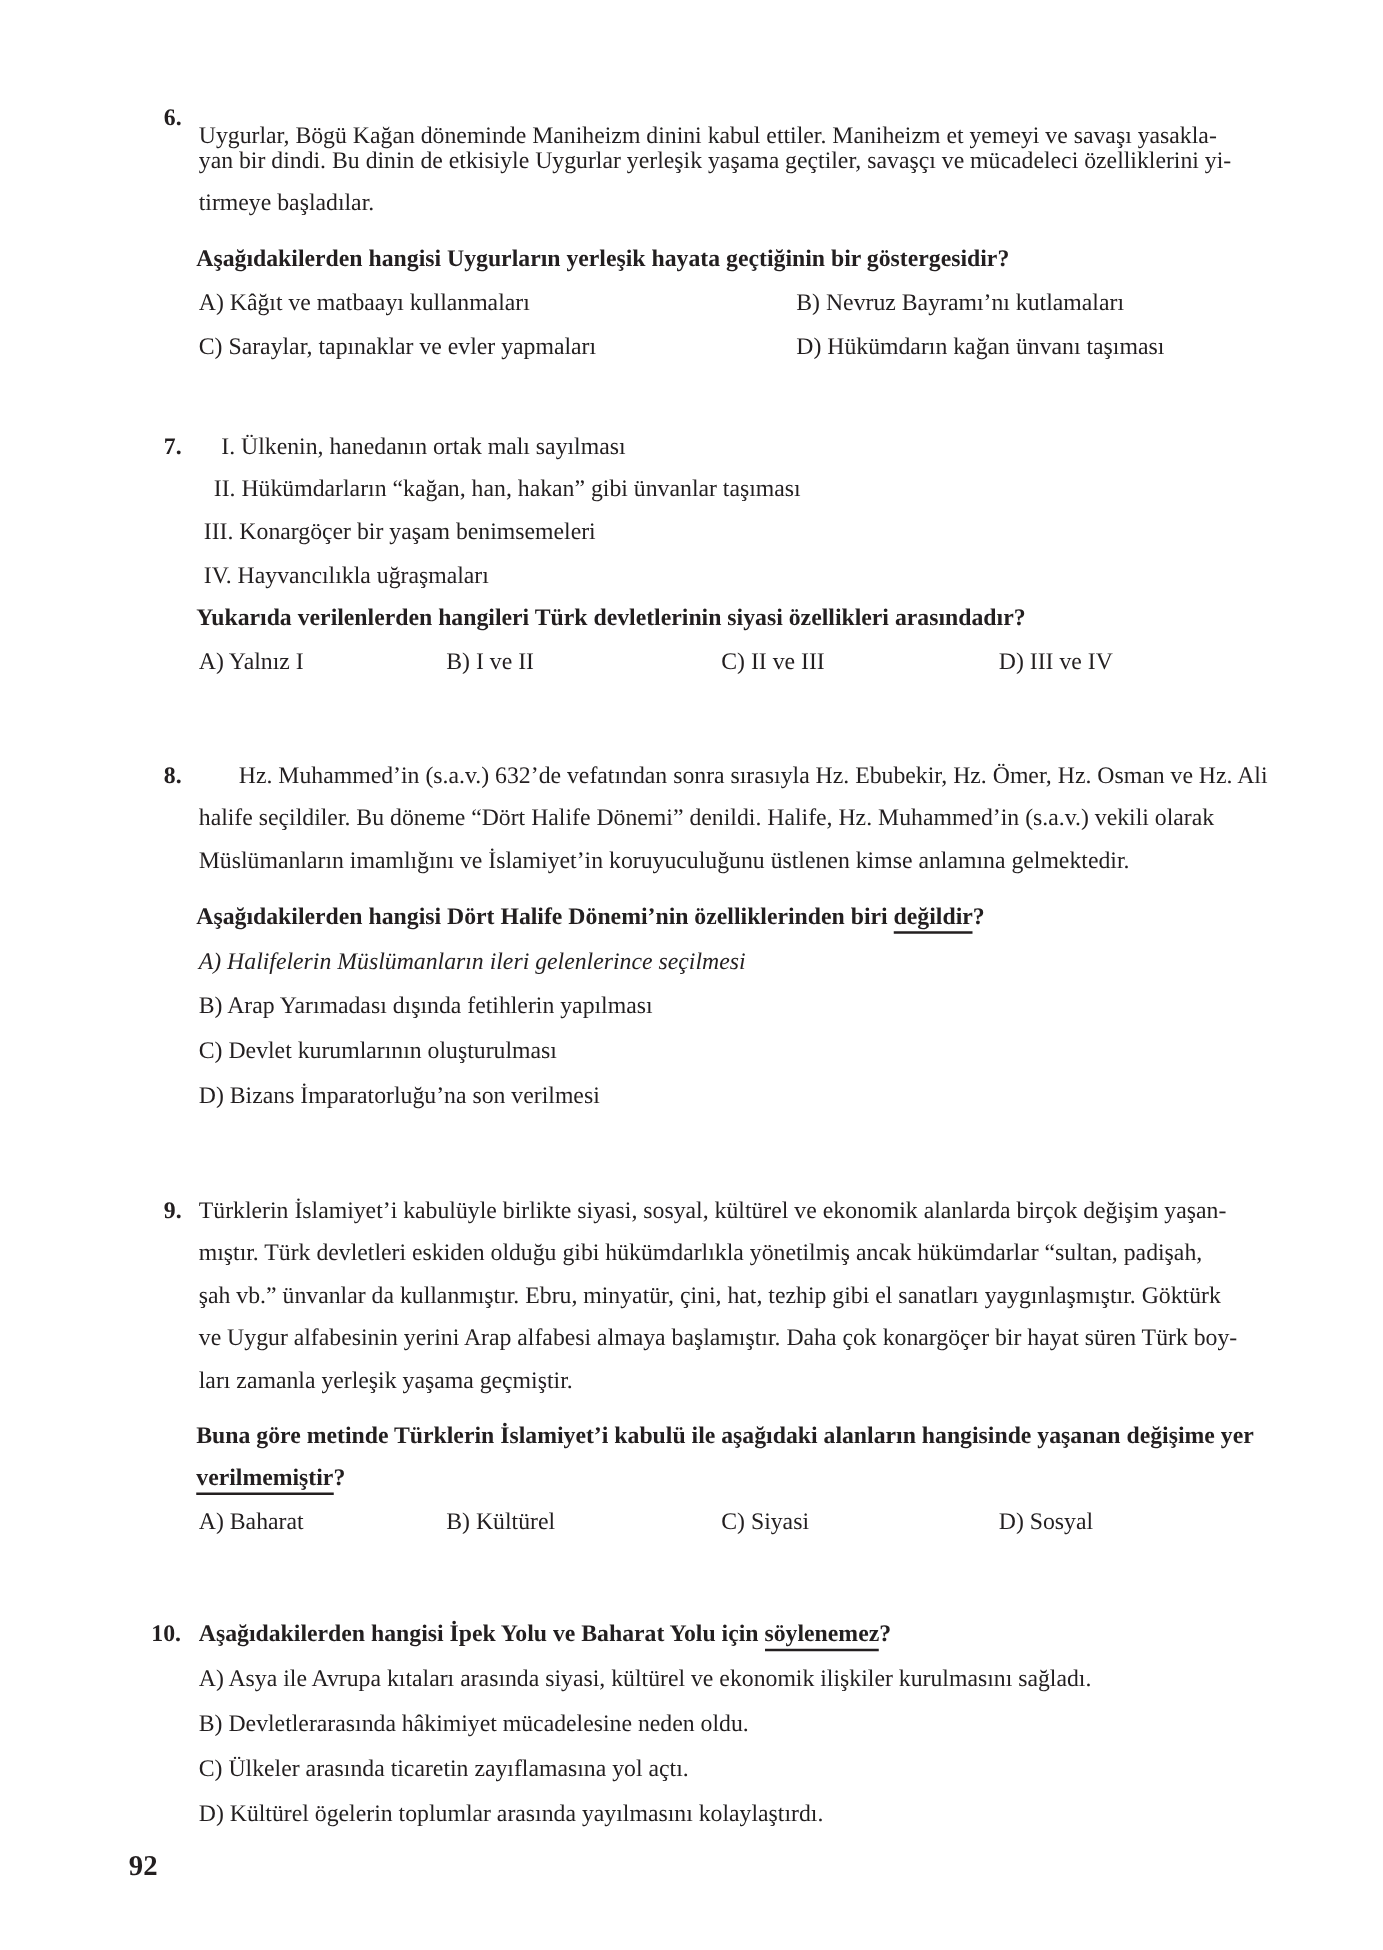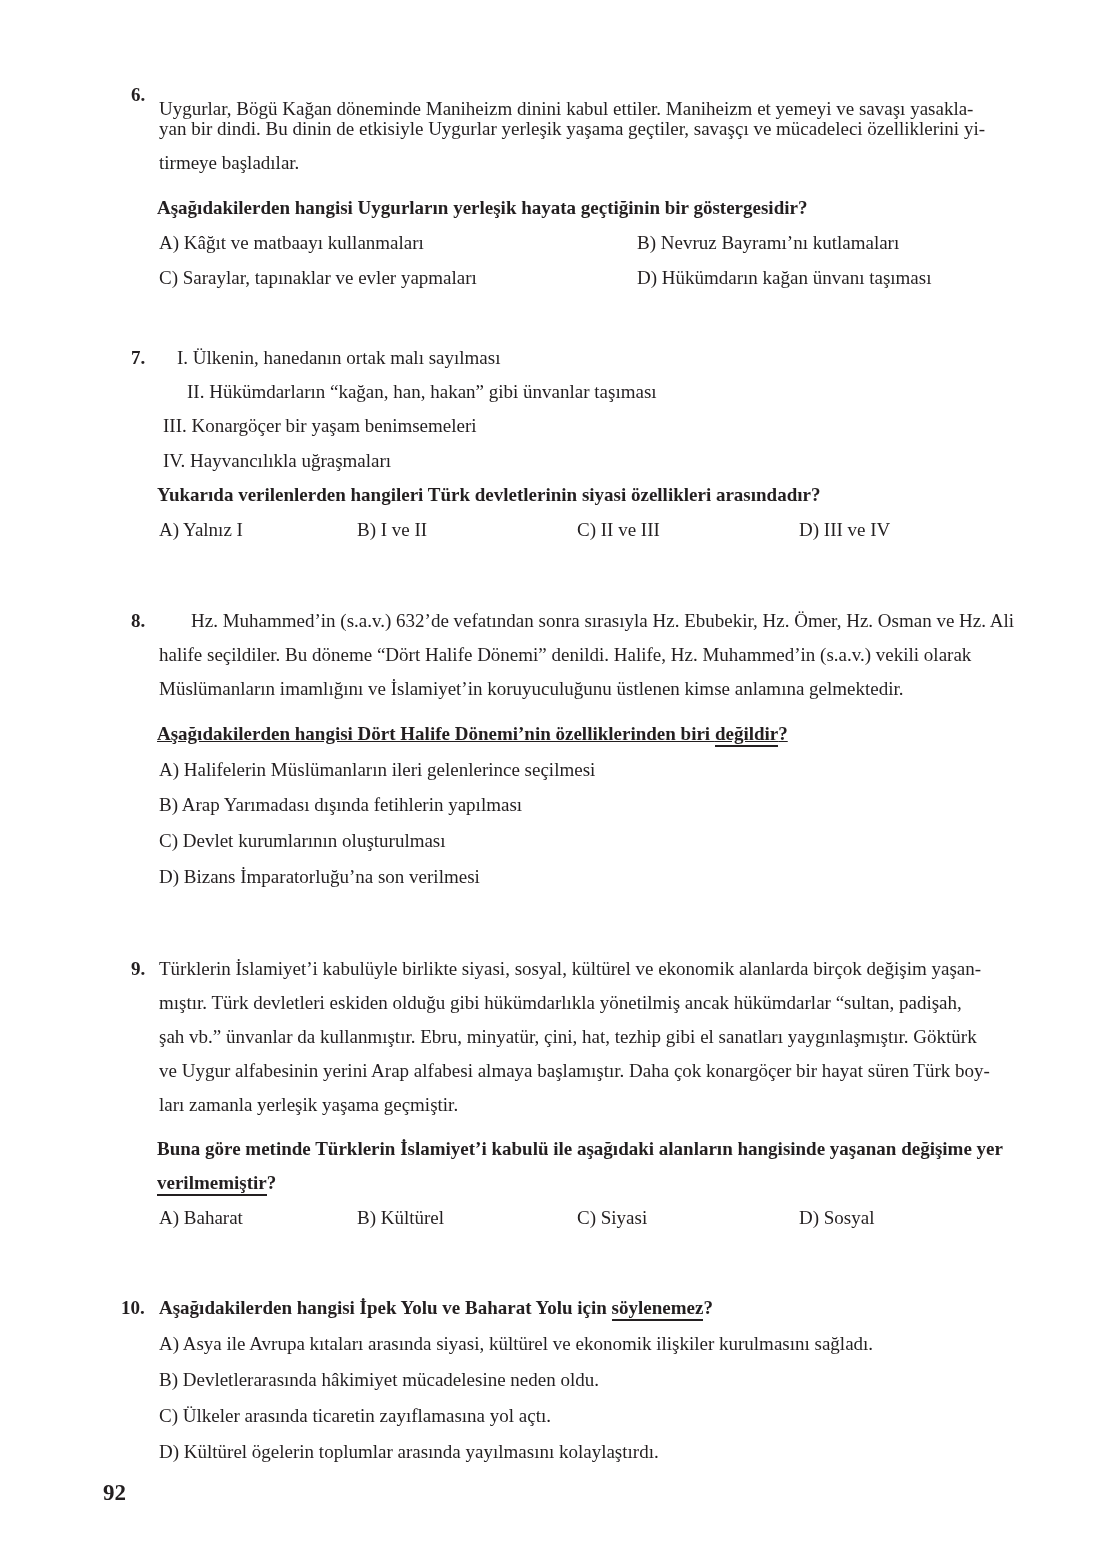--- a/index.html
+++ b/index.html
@@ -25,37 +25,37 @@
   <span class="line bold" style="left:157px; top:197px;">Aşağıdakilerden hangisi Uygurların yerleşik hayata geçtiğinin bir göstergesidir?</span>
   <span class="line" style="left:159px; top:232px;">A) Kâğıt ve matbaayı kullanmaları</span>
   <span class="line" style="left:637px; top:232px;">B) Nevruz Bayramı’nı kutlamaları</span>
   <span class="line" style="left:159px; top:267px;">C) Saraylar, tapınaklar ve evler yapmaları</span>
   <span class="line" style="left:637px; top:267px;">D) Hükümdarın kağan ünvanı taşıması</span>
 </div>
 
 <div>
   <span class="abs num" style="left:131px; top:347px;">7.</span>
   <span class="line" style="left:177px; top:347px;">I. Ülkenin, hanedanın ortak malı sayılması</span>
-  <span class="line" style="left:171px; top:381px;margin-left:16px;">II. Hükümdarların “kağan, han, hakan” gibi ünvanlar taşıması</span>
+  <span class="line" style="left:171px; top:381px;">II. Hükümdarların “kağan, han, hakan” gibi ünvanlar taşıması</span>
   <span class="line" style="left:163px; top:415px;">III. Konargöçer bir yaşam benimsemeleri</span>
   <span class="line" style="left:163px; top:450px;">IV. Hayvancılıkla uğraşmaları</span>
   <span class="line bold" style="left:157px; top:484px;">Yukarıda verilenlerden hangileri Türk devletlerinin siyasi özellikleri arasındadır?</span>
   <span class="line" style="left:159px; top:519px;">A) Yalnız I</span>
   <span class="line" style="left:357px; top:519px;">B) I ve II</span>
   <span class="line" style="left:577px; top:519px;">C) II ve III</span>
   <span class="line" style="left:799px; top:519px;text-align:right;">D) III ve IV</span>
 </div>
 
 <div>
   <span class="abs num" style="left:131px; top:610px;">8.</span>
   <span class="line" style="left:159px; top:610px;margin-left:32px;">Hz. Muhammed’in (s.a.v.) 632’de vefatından sonra sırasıyla Hz. Ebubekir, Hz. Ömer, Hz. Osman ve Hz. Ali</span>
   <span class="line" style="left:159px; top:644px;">halife seçildiler. Bu döneme “Dört Halife Dönemi” denildi. Halife, Hz. Muhammed’in (s.a.v.) vekili olarak</span>
   <span class="line" style="left:159px; top:678px;">Müslümanların imamlığını ve İslamiyet’in koruyuculuğunu üstlenen kimse anlamına gelmektedir.</span>
-  <span class="line bold" style="left:157px; top:723px;text-decoration:underline;"><span>Aşağıdakilerden hangisi Dört Halife Dönemi’nin özelliklerinden biri </span><span class="ul">değildir</span><span>?</span></span>
-  <span class="line" style="left:159px; top:759px;">A) Halifelerin Müslümanların ileri gelenlerince seçilmesi</span>
+  <span class="line bold" style="left:157px; top:723px;"><span>Aşağıdakilerden hangisi Dört Halife Dönemi’nin özelliklerinden biri </span><span class="ul">değildir</span><span>?</span></span>
+  <span class="line" style="left:159px; top:759px;font-style:italic;">A) Halifelerin Müslümanların ileri gelenlerince seçilmesi</span>
   <span class="line" style="left:159px; top:794px;">B) Arap Yarımadası dışında fetihlerin yapılması</span>
   <span class="line" style="left:159px; top:830px;">C) Devlet kurumlarının oluşturulması</span>
   <span class="line" style="left:159px; top:866px;">D) Bizans İmparatorluğu’na son verilmesi</span>
 </div>
 
 <div>
   <span class="abs num" style="left:131px; top:958px;">9.</span>
   <span class="line" style="left:159px; top:958px;">Türklerin İslamiyet’i kabulüyle birlikte siyasi, sosyal, kültürel ve ekonomik alanlarda birçok değişim yaşan-</span>
   <span class="line" style="left:159px; top:992px;">mıştır. Türk devletleri eskiden olduğu gibi hükümdarlıkla yönetilmiş ancak hükümdarlar “sultan, padişah,</span>
   <span class="line" style="left:159px; top:1026px;">şah vb.” ünvanlar da kullanmıştır. Ebru, minyatür, çini, hat, tezhip gibi el sanatları yaygınlaşmıştır. Göktürk</span>

